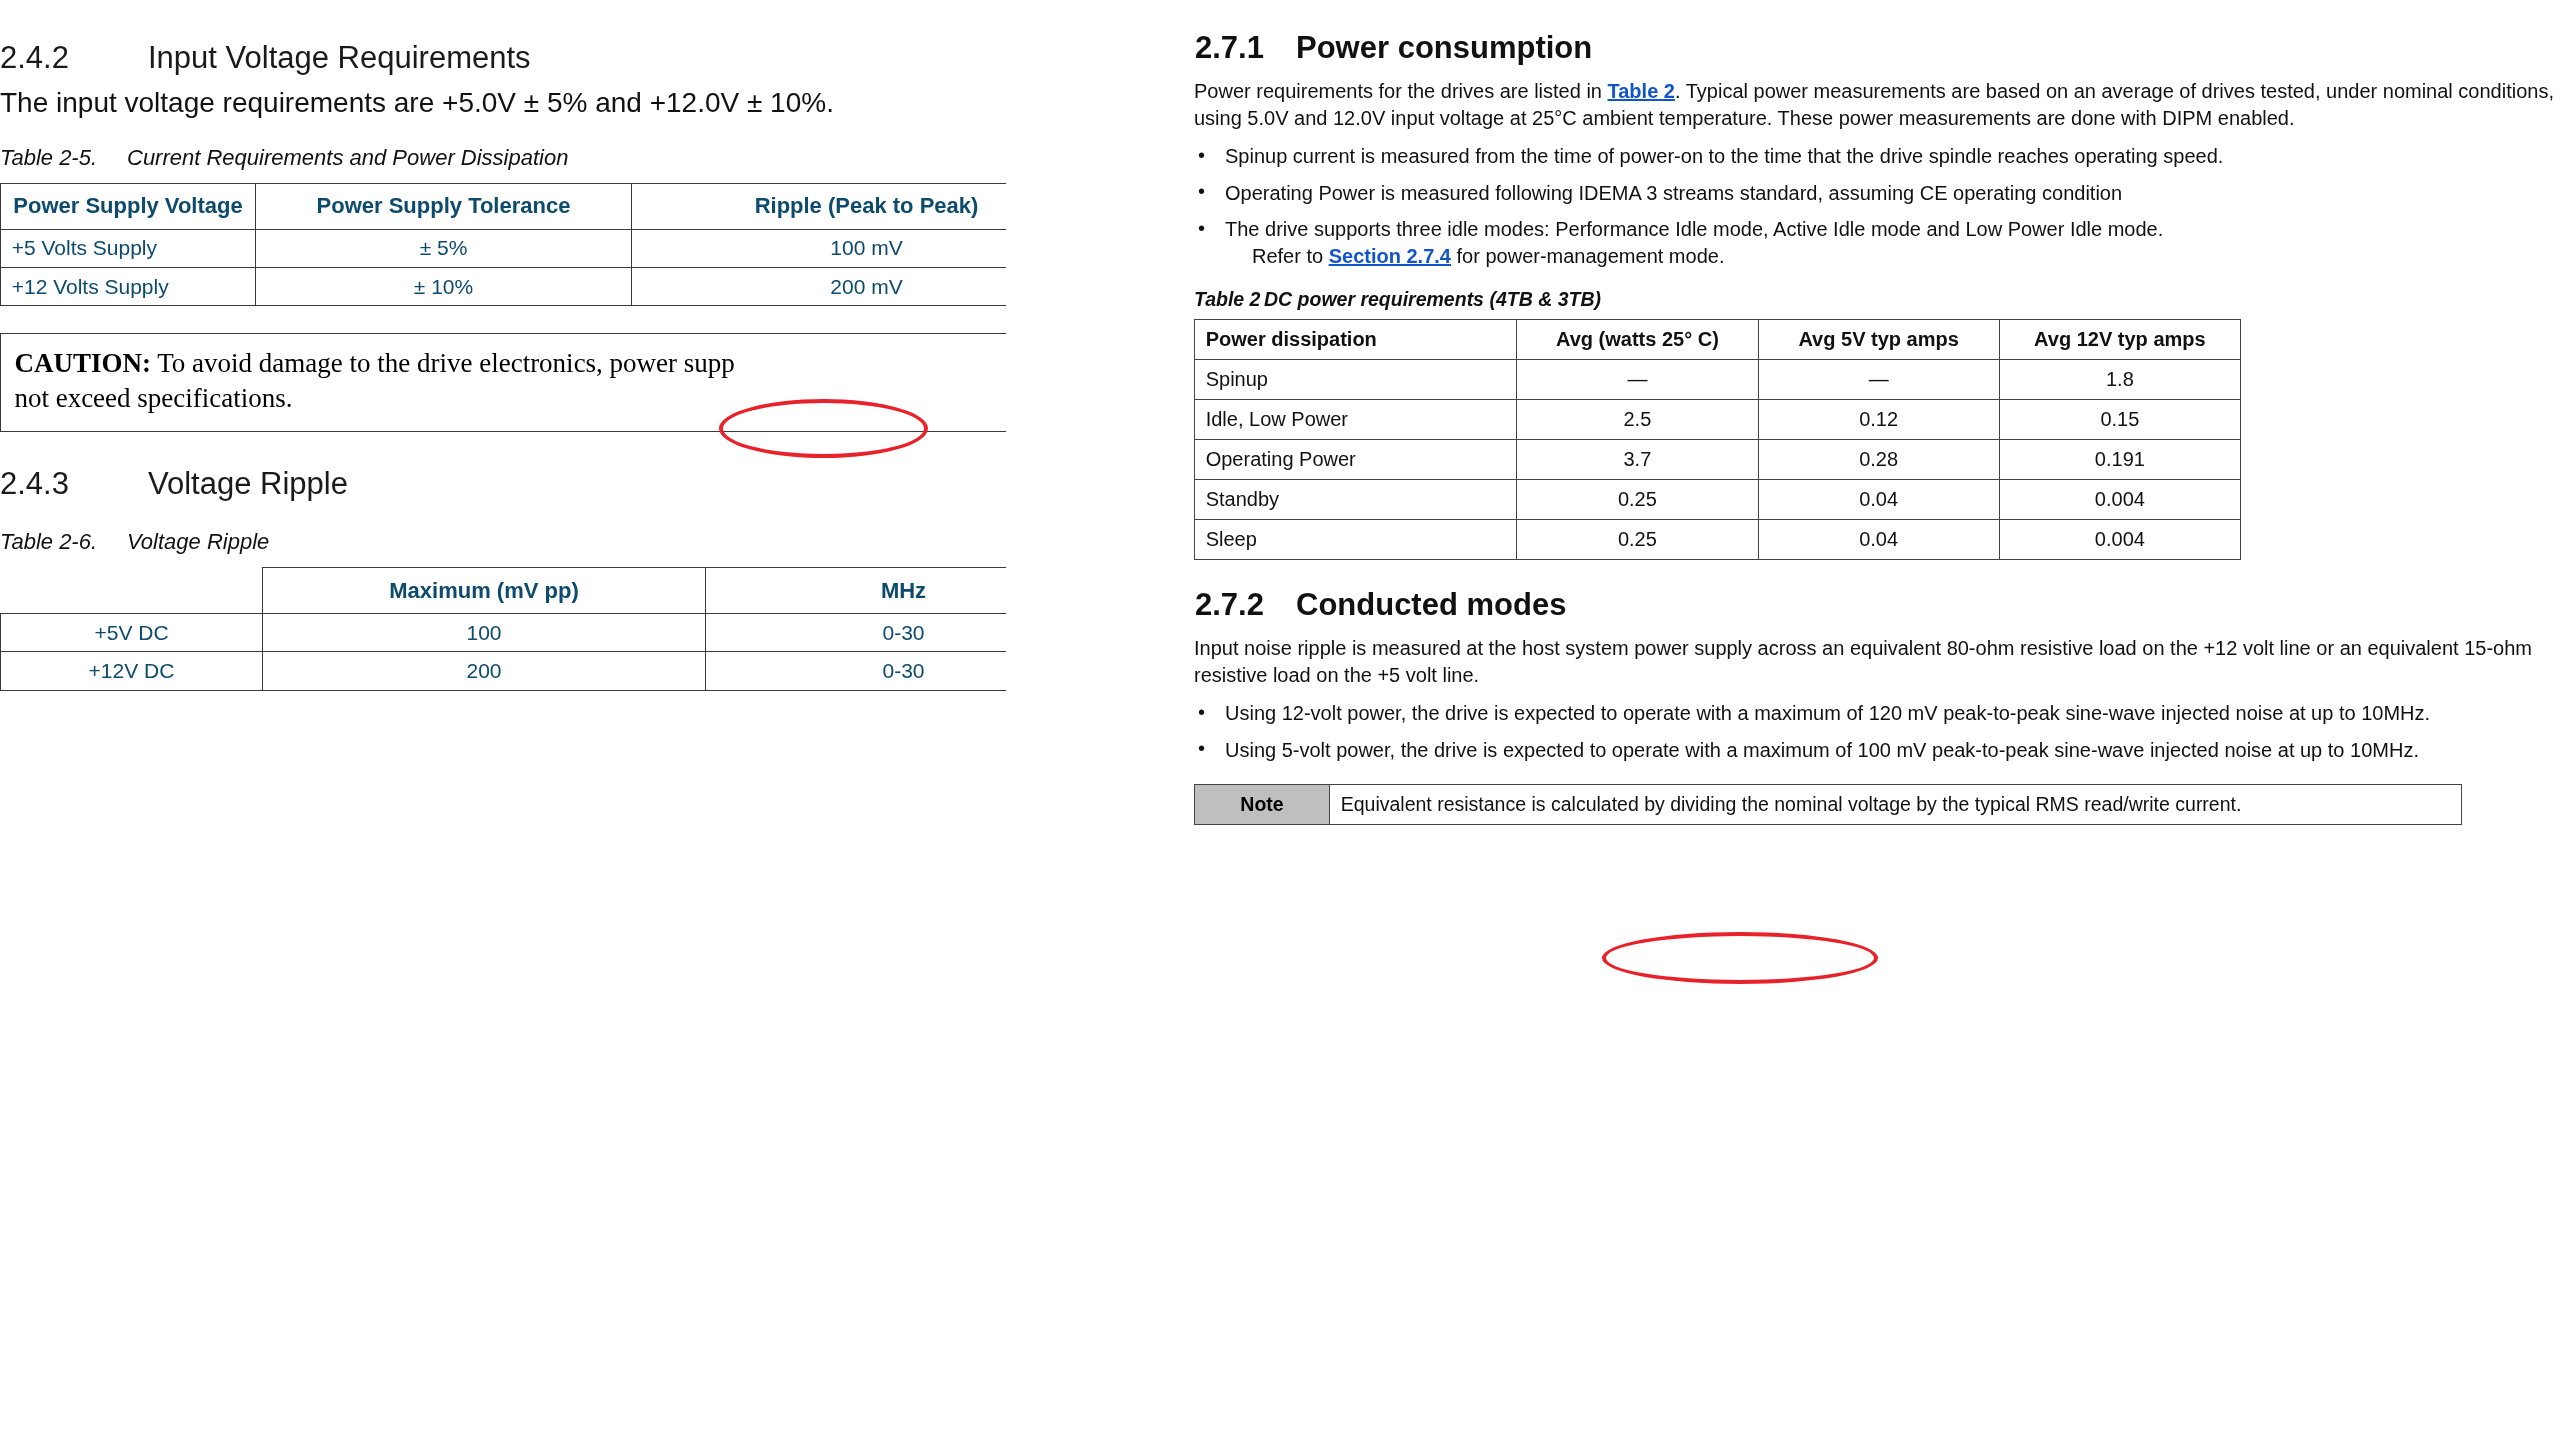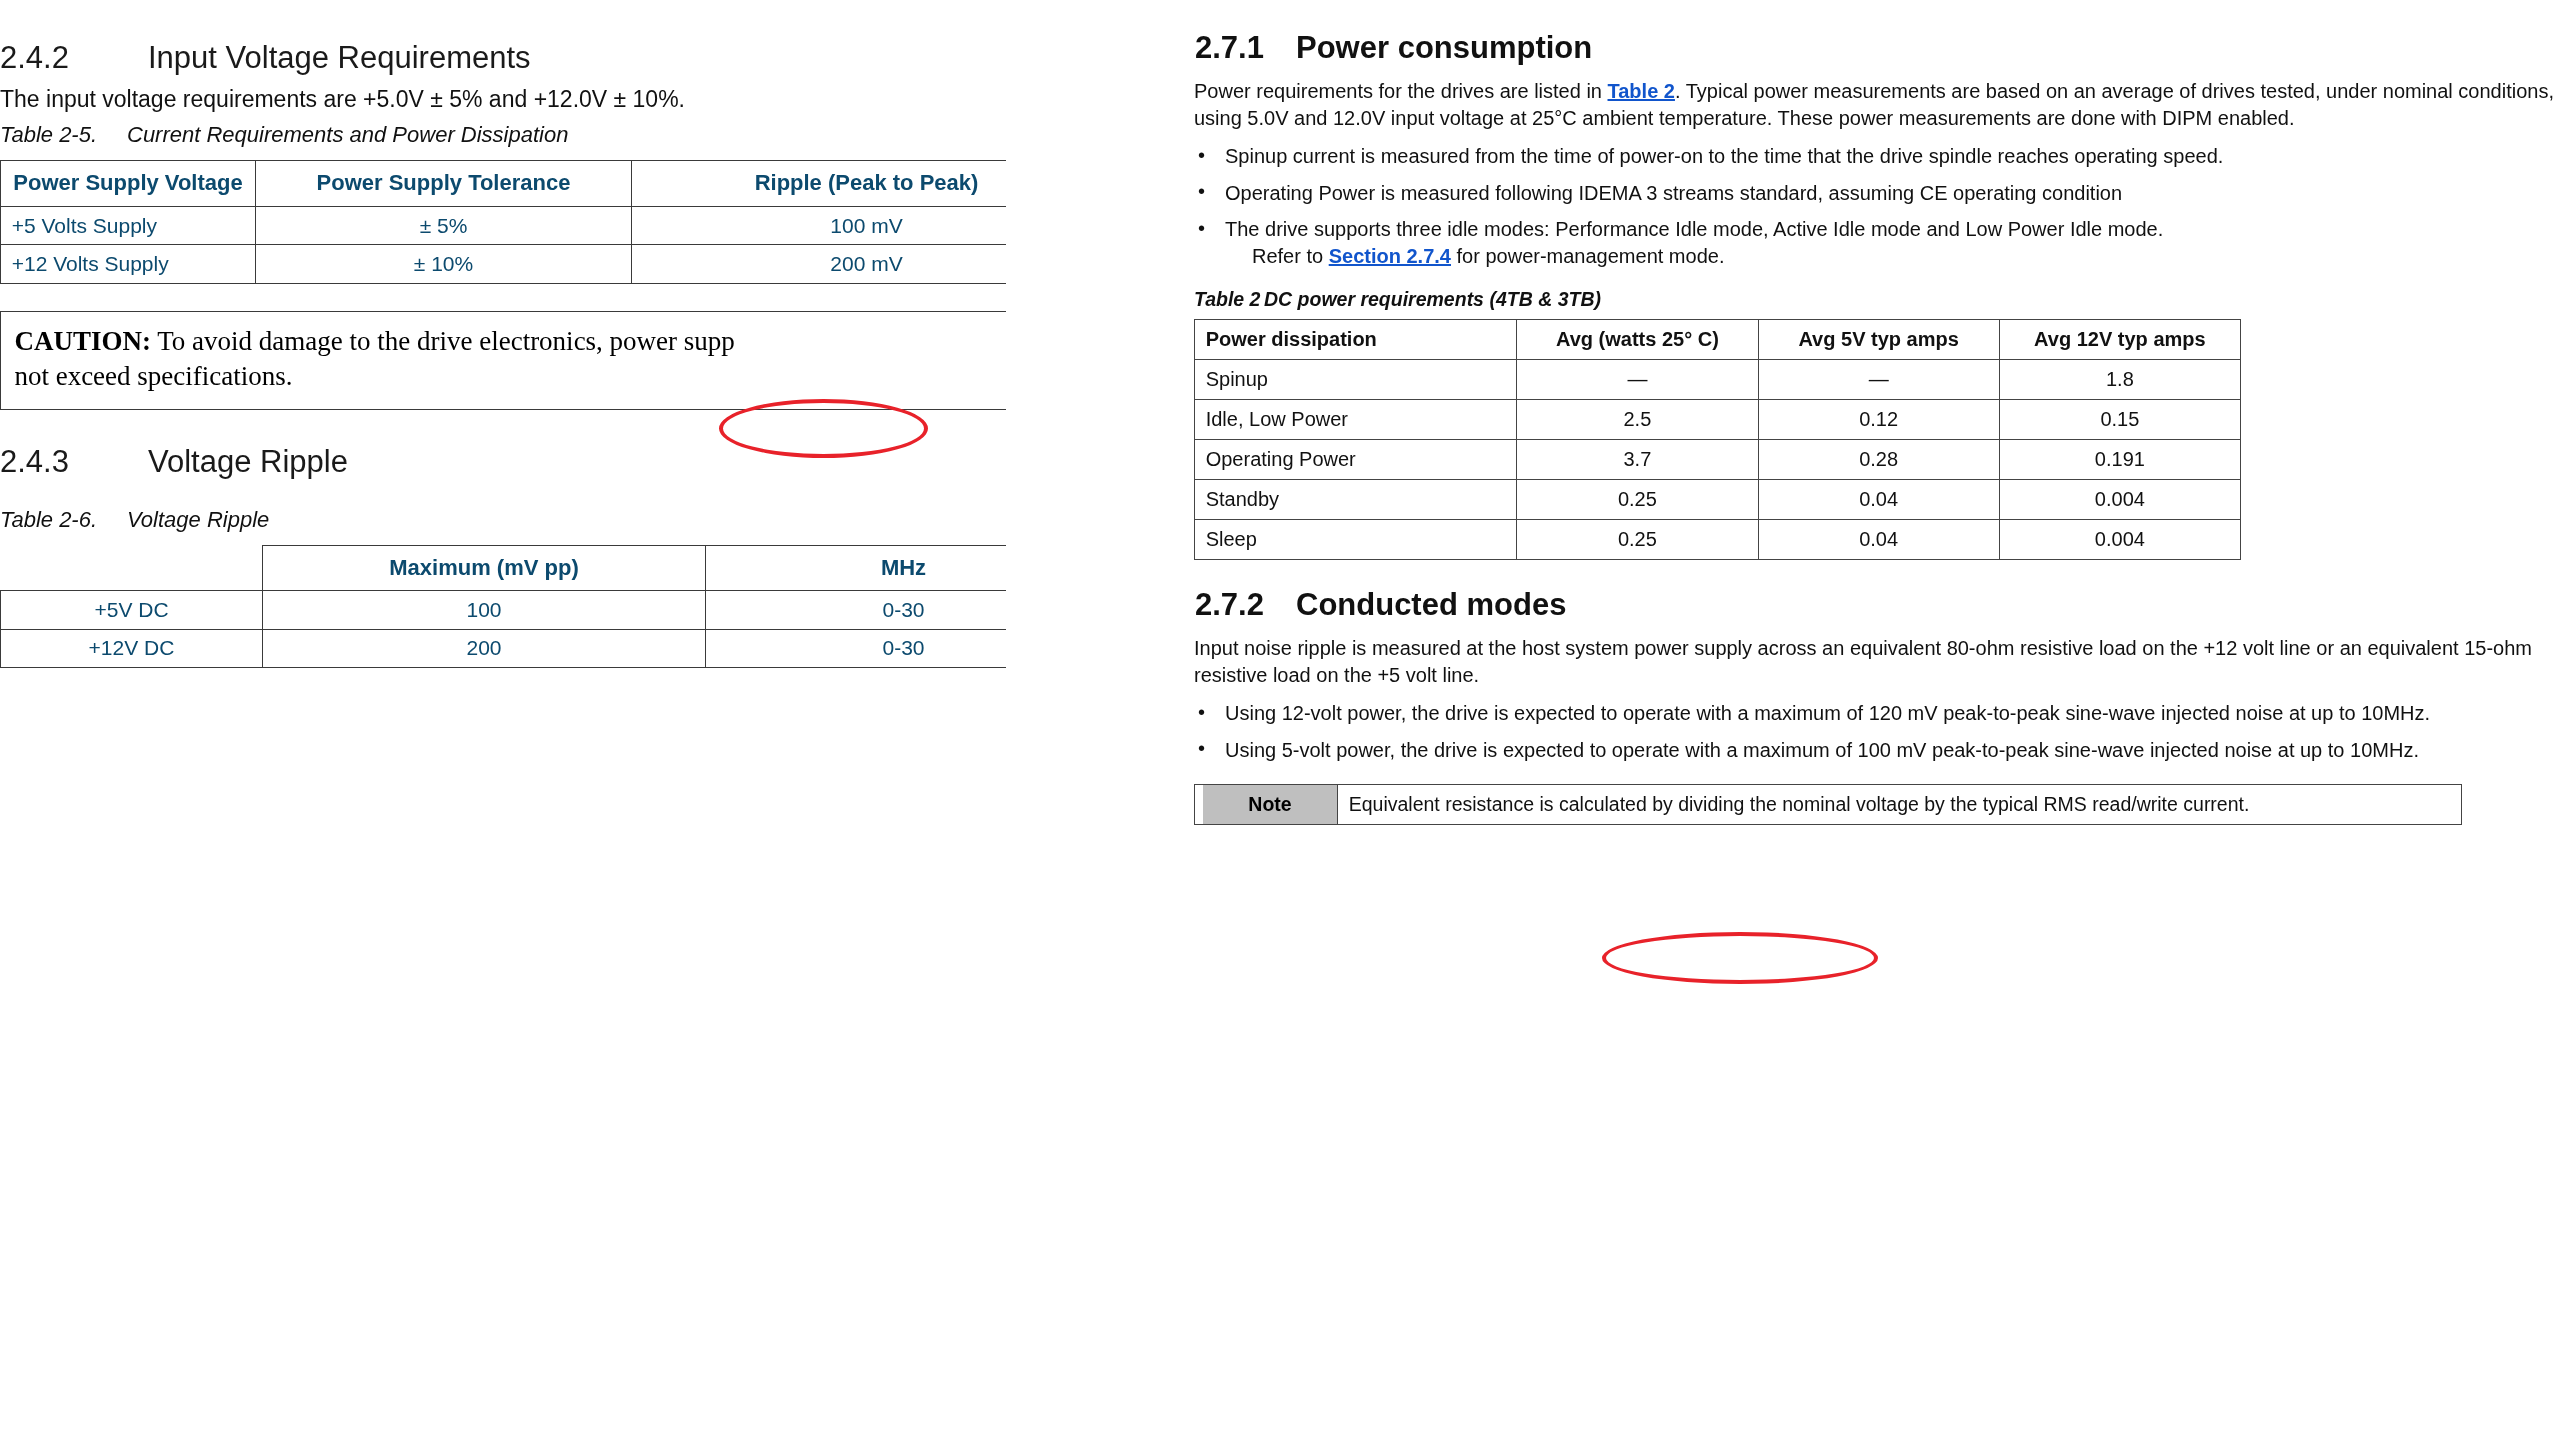--- a/index.html
+++ b/index.html
@@ -37,24 +37,24 @@
   }
   .heading-num {
     width: 148px;
     flex: none;
   }
   .heading-text {
     font-weight: 400;
   }
 
   .body-text {
-    font-size: 23px;
+    font-size: 28px;
     line-height: 1.35;
     color: #111111;
-    margin: 0 0 7px 0;
+    margin: 0 0 23px 0;
   }
 
   .table-caption {
     font-size: 22px;
     font-style: italic;
     color: #111111;
     margin: 0 0 12px 0;
     display: flex;
   }
   .table-caption .cap-label {
@@ -240,21 +240,20 @@
   }
   .note-label {
     background: #bfbfbf;
     font-weight: 700;
     font-size: 19.5px;
     padding: 8px 0;
     width: 134px;
     text-align: center;
     border-right: 1.3px solid #444;
     flex: none;
-    margin-left: 8px;
   }
   .note-text {
     font-size: 19.5px;
     padding: 8px 0 8px 10.7px;
     color: #111;
   }
 
   
   #hl-120mv {
     left: 1602px;

